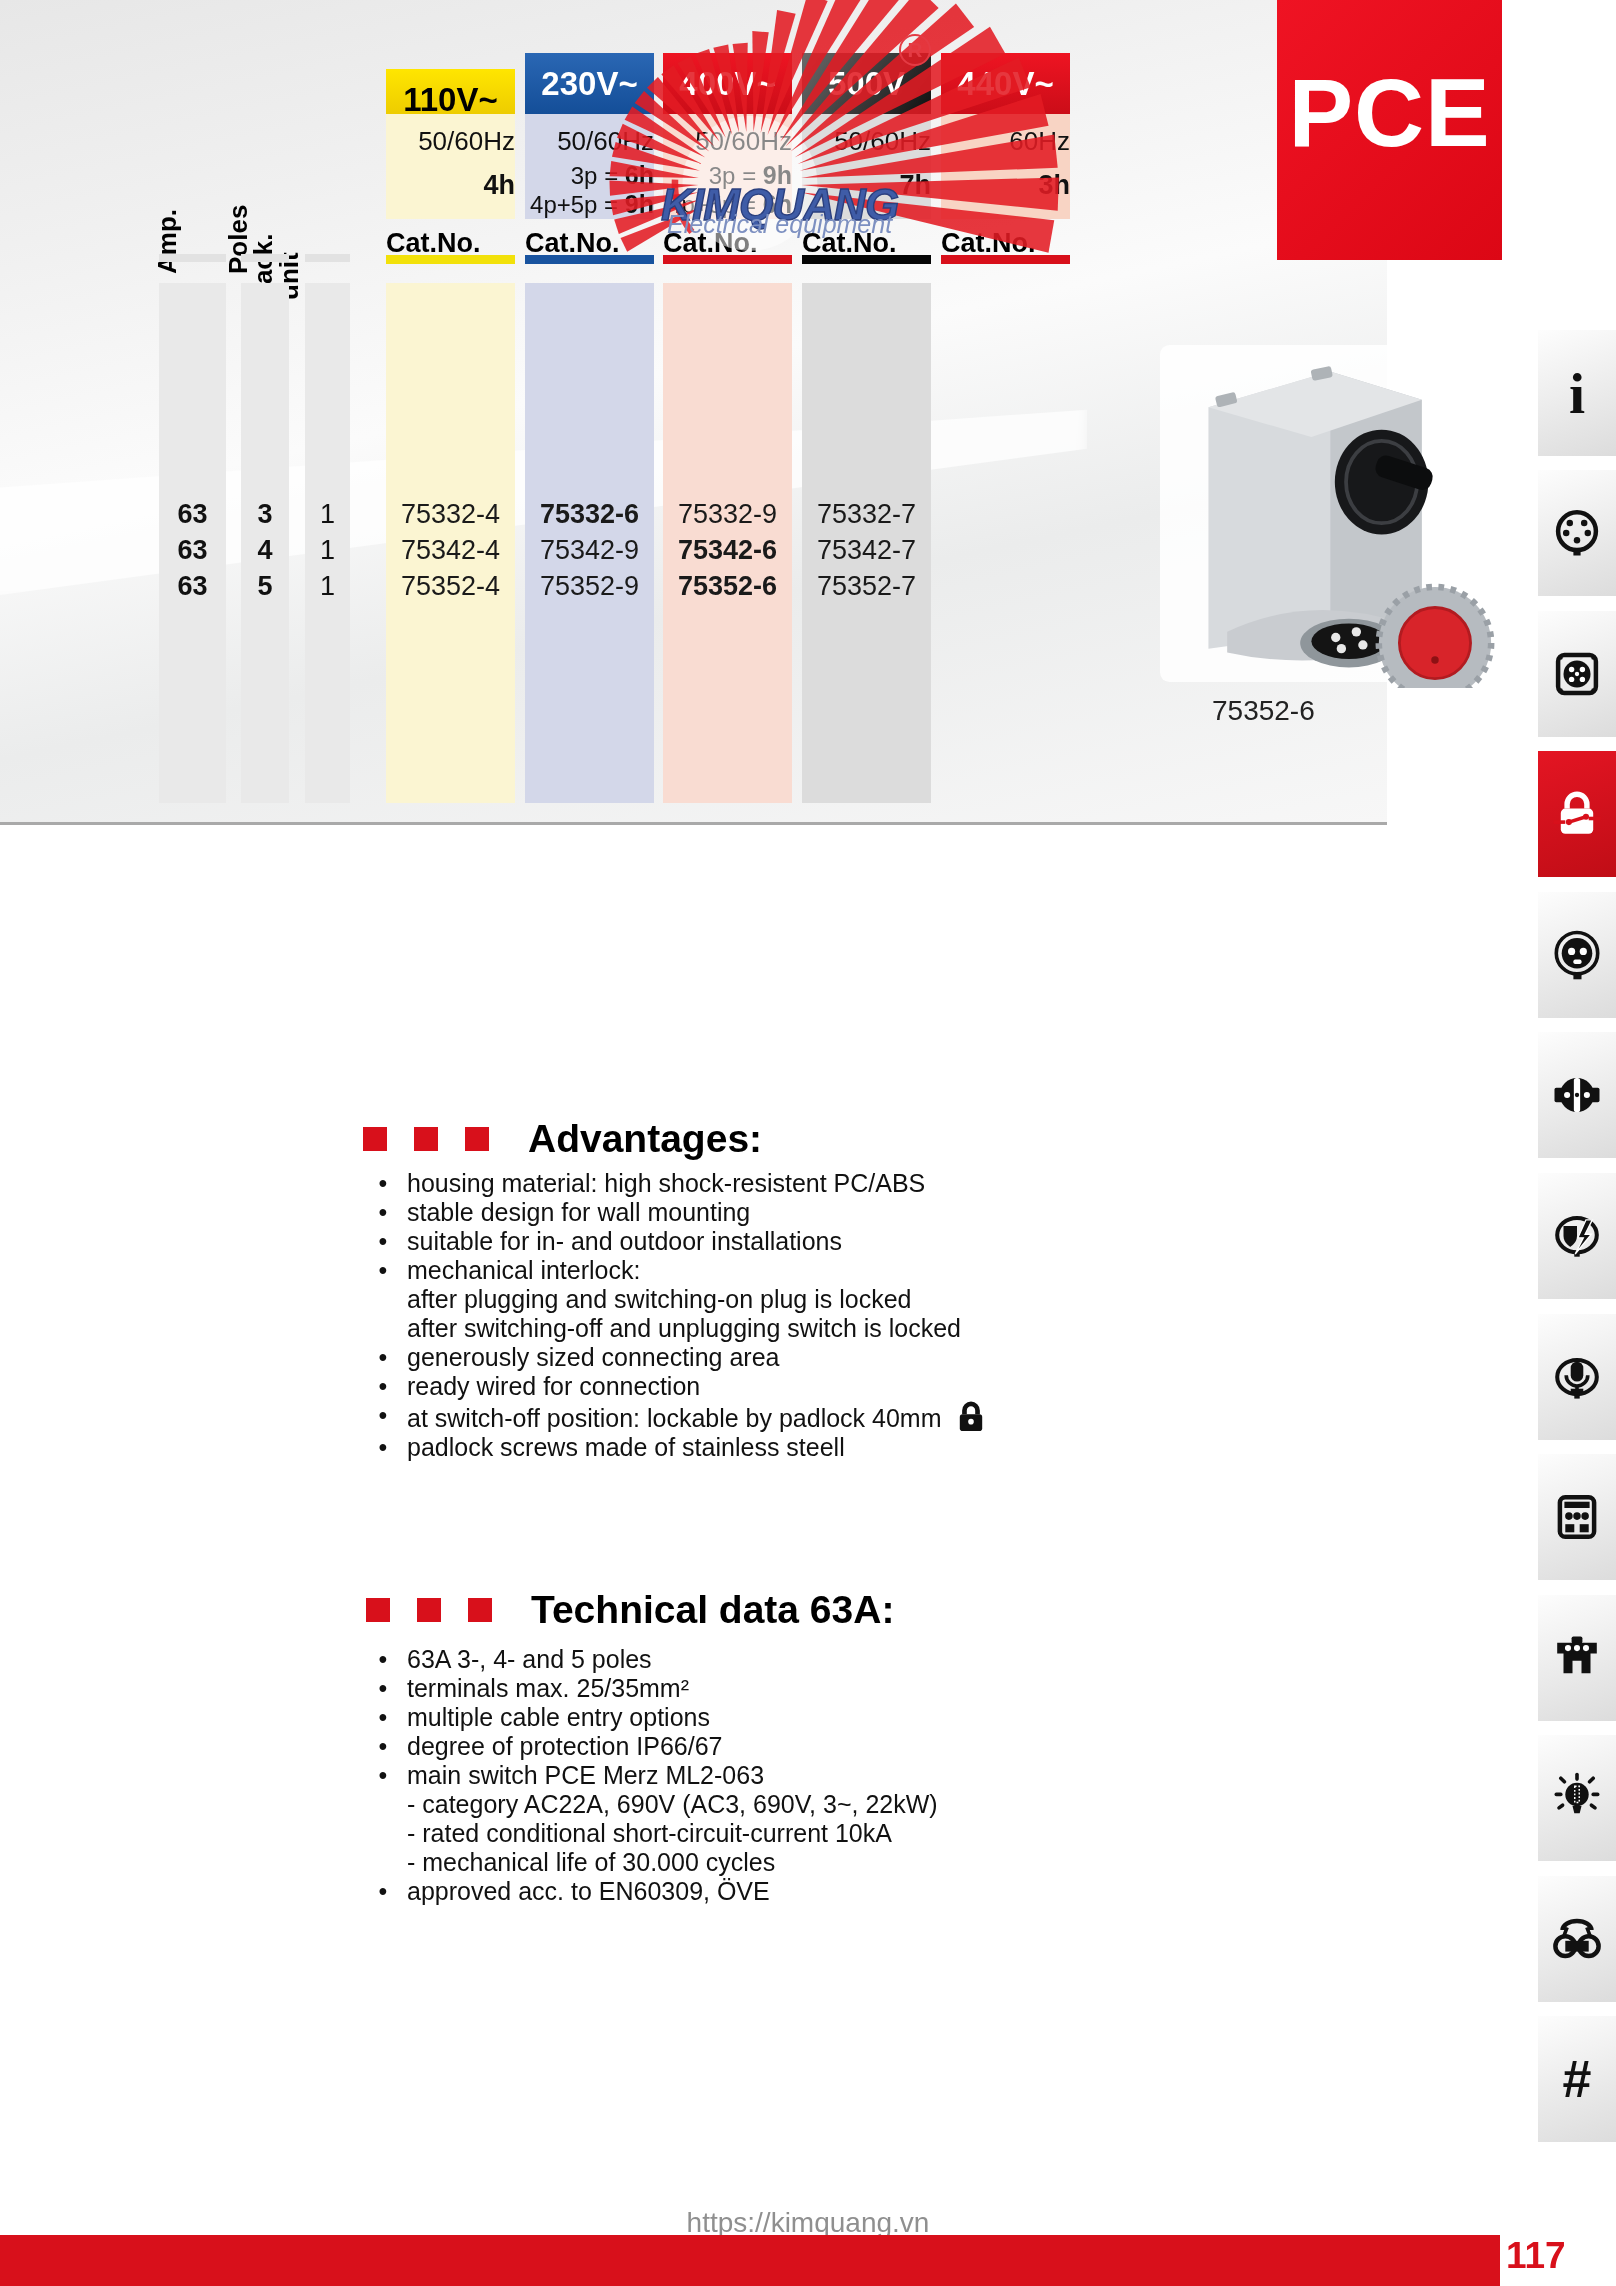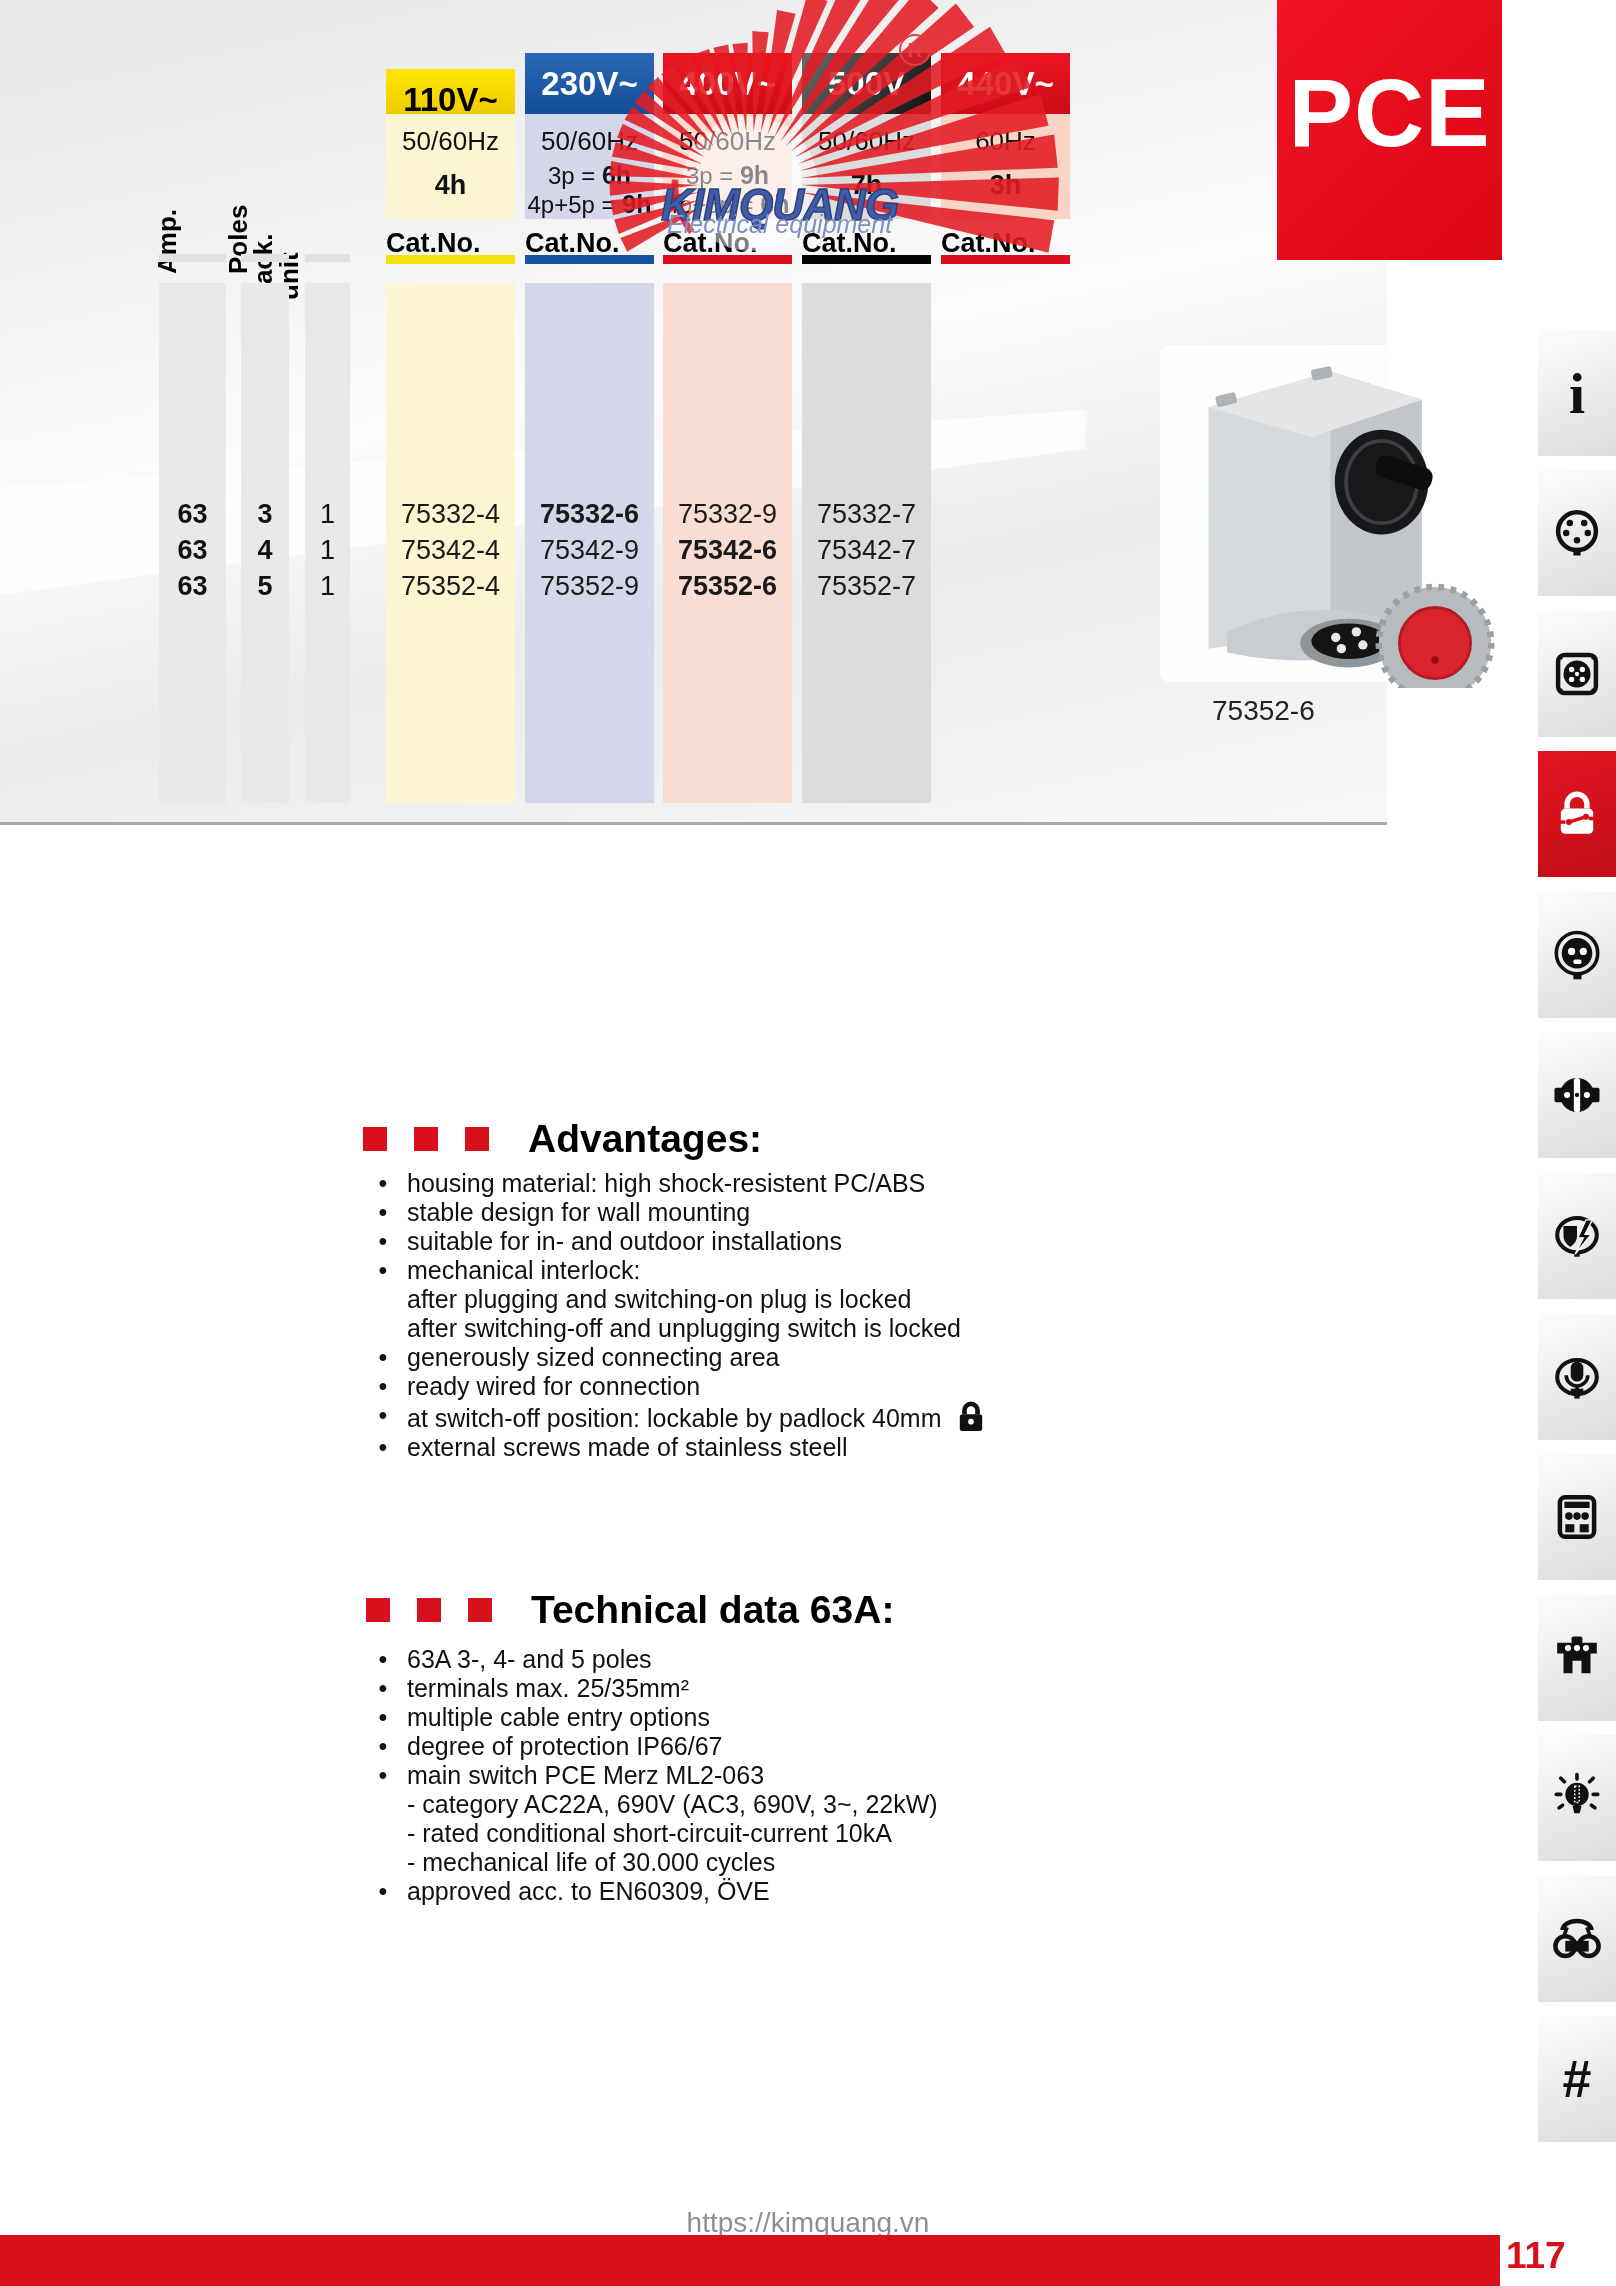--- a/index.html
+++ b/index.html
@@ -33,21 +33,21 @@
             font-weight:bold; font-size:26px; color:#000; line-height:26px; }
   .minibar { top:254px; height:8.4px; background:#e2e2e2; }
   .minicol { top:283px; height:520px; background:#e9e9e9; }
 
   
   .pcol { width:129px; }
   .pcol .hd { position:absolute; top:53px; left:0; width:129px; height:61px;
               display:flex; align-items:center; justify-content:center;
               font-weight:bold; font-size:33px; }
   .pcol .bd { position:absolute; top:114px; left:0; width:129px; height:105px;
-              text-align:center; padding-top:13px; font-size:26px; }
+              text-align:right; padding-top:13px; font-size:26px; }
   .pcol .bd .freq { line-height:28px; }
   .pcol .bd .hl { line-height:28px; font-size:24px; }
   .pcol .bd .single { margin-top:15px; font-weight:bold; font-size:27px; }
   .pcol .hl b { font-size:25px; }
   .pcol .catno { position:absolute; top:228px; left:0; width:129px; height:28px;
                  text-align:left; font-weight:bold; font-size:27px; color:#000; }
   .pcol .bar { position:absolute; top:255px; left:0; width:129px; height:9.4px; }
   .pcol .strip { position:absolute; top:283px; left:0; width:129px; height:520px; }
   .cell { position:absolute; width:129px; height:28px; line-height:28px;
           text-align:center; font-size:27px; color:#1a1a1a; }
@@ -318,21 +318,21 @@
     <div class="bl-row">
         <span class="bl-dot">•</span>
         <span class="bl-txt"><span>at switch-off position: lockable by padlock 40mm</span><svg class="padlock-inline" width="28" height="32" viewBox="0 0 30 34">
             <path d="M8,14 v-4 a7,7 0 0 1 14,0 v4" fill="none" stroke="#111" stroke-width="5"></path>
             <rect x="3" y="14" width="24" height="18" rx="3" fill="#111"></rect>
             <circle cx="15" cy="22" r="3" fill="#fff"></circle>
           </svg></span>
       </div>
     <div class="bl-row">
         <span class="bl-dot">•</span>
-        <span class="bl-txt">external screws made of stainless steell</span>
+        <span class="bl-txt">padlock screws made of stainless steell</span>
       </div>
   </div>
 
   <div class="abs sec-head" style="left:366px; top:1588px;">
     <div class="sq"></div>
     <div class="sq"></div>
     <div class="sq"></div>
     <div class="sec-title">Technical data 63A:</div>
   </div>
   <div class="abs blist" style="left:373px; top:1645px;">

